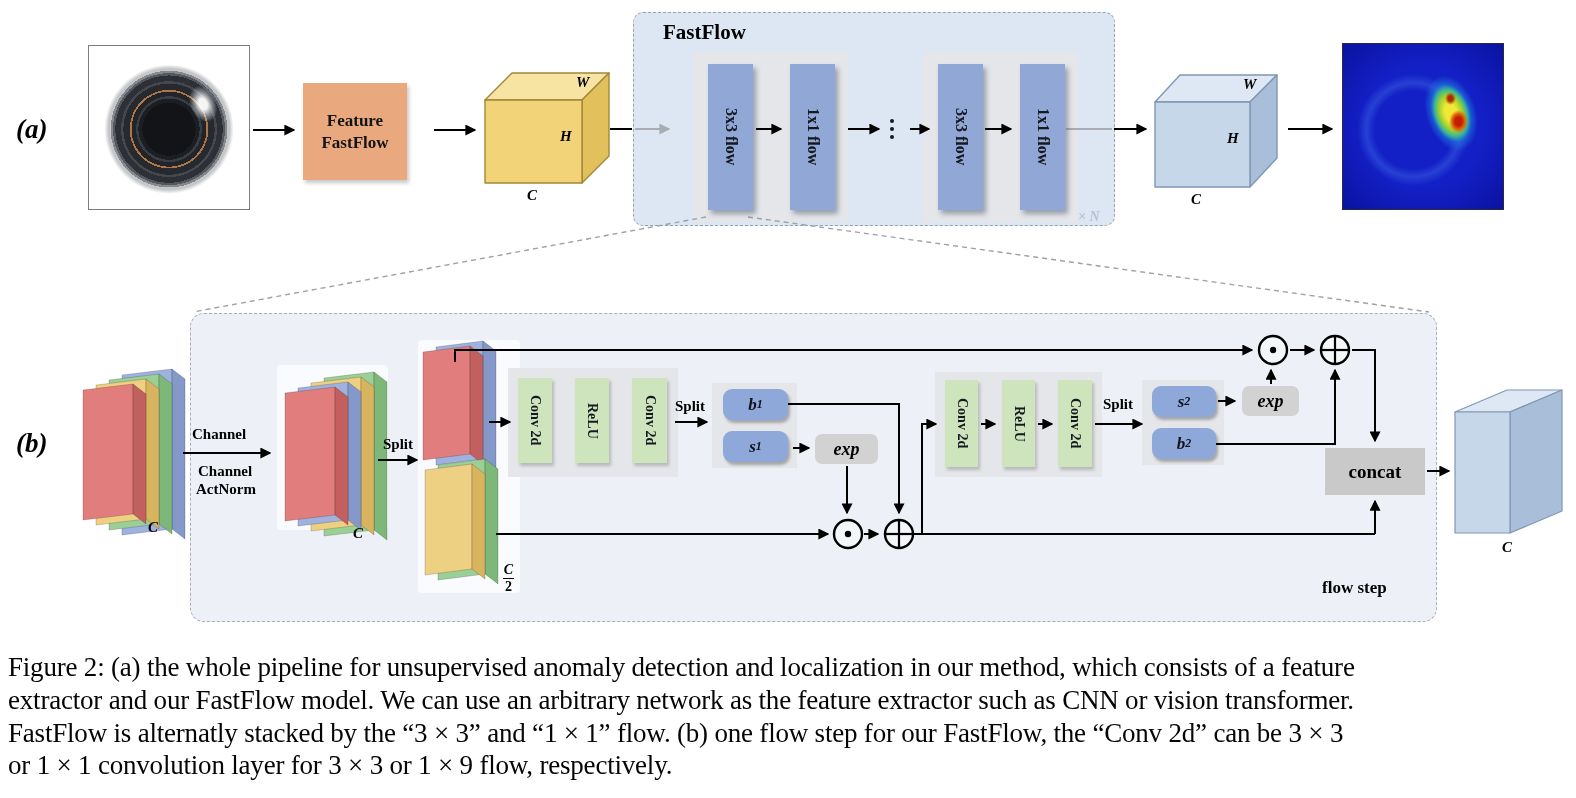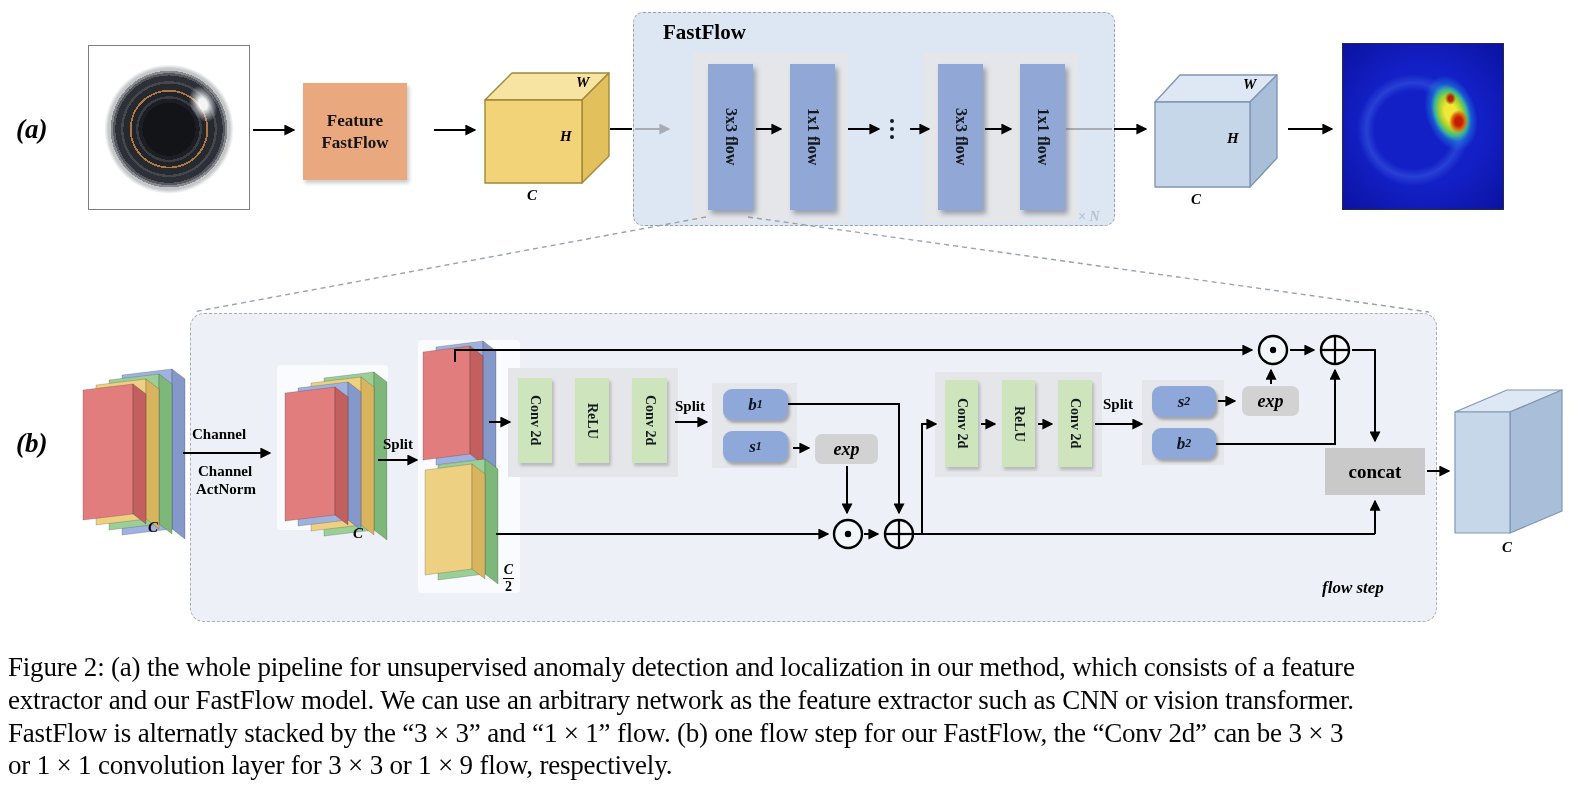--- a/index.html
+++ b/index.html
@@ -320,21 +320,21 @@
   </div>
   <div class="abs blk expbox" style="left:1242px;top:386px;width:57px;height:30px;">
     <span>exp</span>
   </div>
 
   <div class="abs blk concat" style="left:1325px;top:448px;width:100px;height:47px;">
     <span>concat</span>
   </div>
 
   <span class="abs lbl ital" style="left:1502px;top:539px;">C</span>
-  <span class="abs lbl flowstep" style="left:1322px;top:578px;font-style:italic;">flow step</span>
+  <span class="abs lbl flowstep" style="left:1322px;top:578px;">flow step</span>
 
   <div class="abs caption">
     <div>Figure 2: (a) the whole pipeline for unsupervised anomaly detection and localization in our method, which consists of a feature</div>
     <div>extractor and our FastFlow model. We can use an arbitrary network as the feature extractor such as CNN or vision transformer.</div>
     <div>FastFlow is alternatly stacked by the “3 × 3” and “1 × 1” flow. (b) one flow step for our FastFlow, the “Conv 2d” can be 3 × 3</div>
     <div>or 1 × 1 convolution layer for 3 × 3 or 1 × 9 flow, respectively.</div>
   </div>
 
 </div>
 

